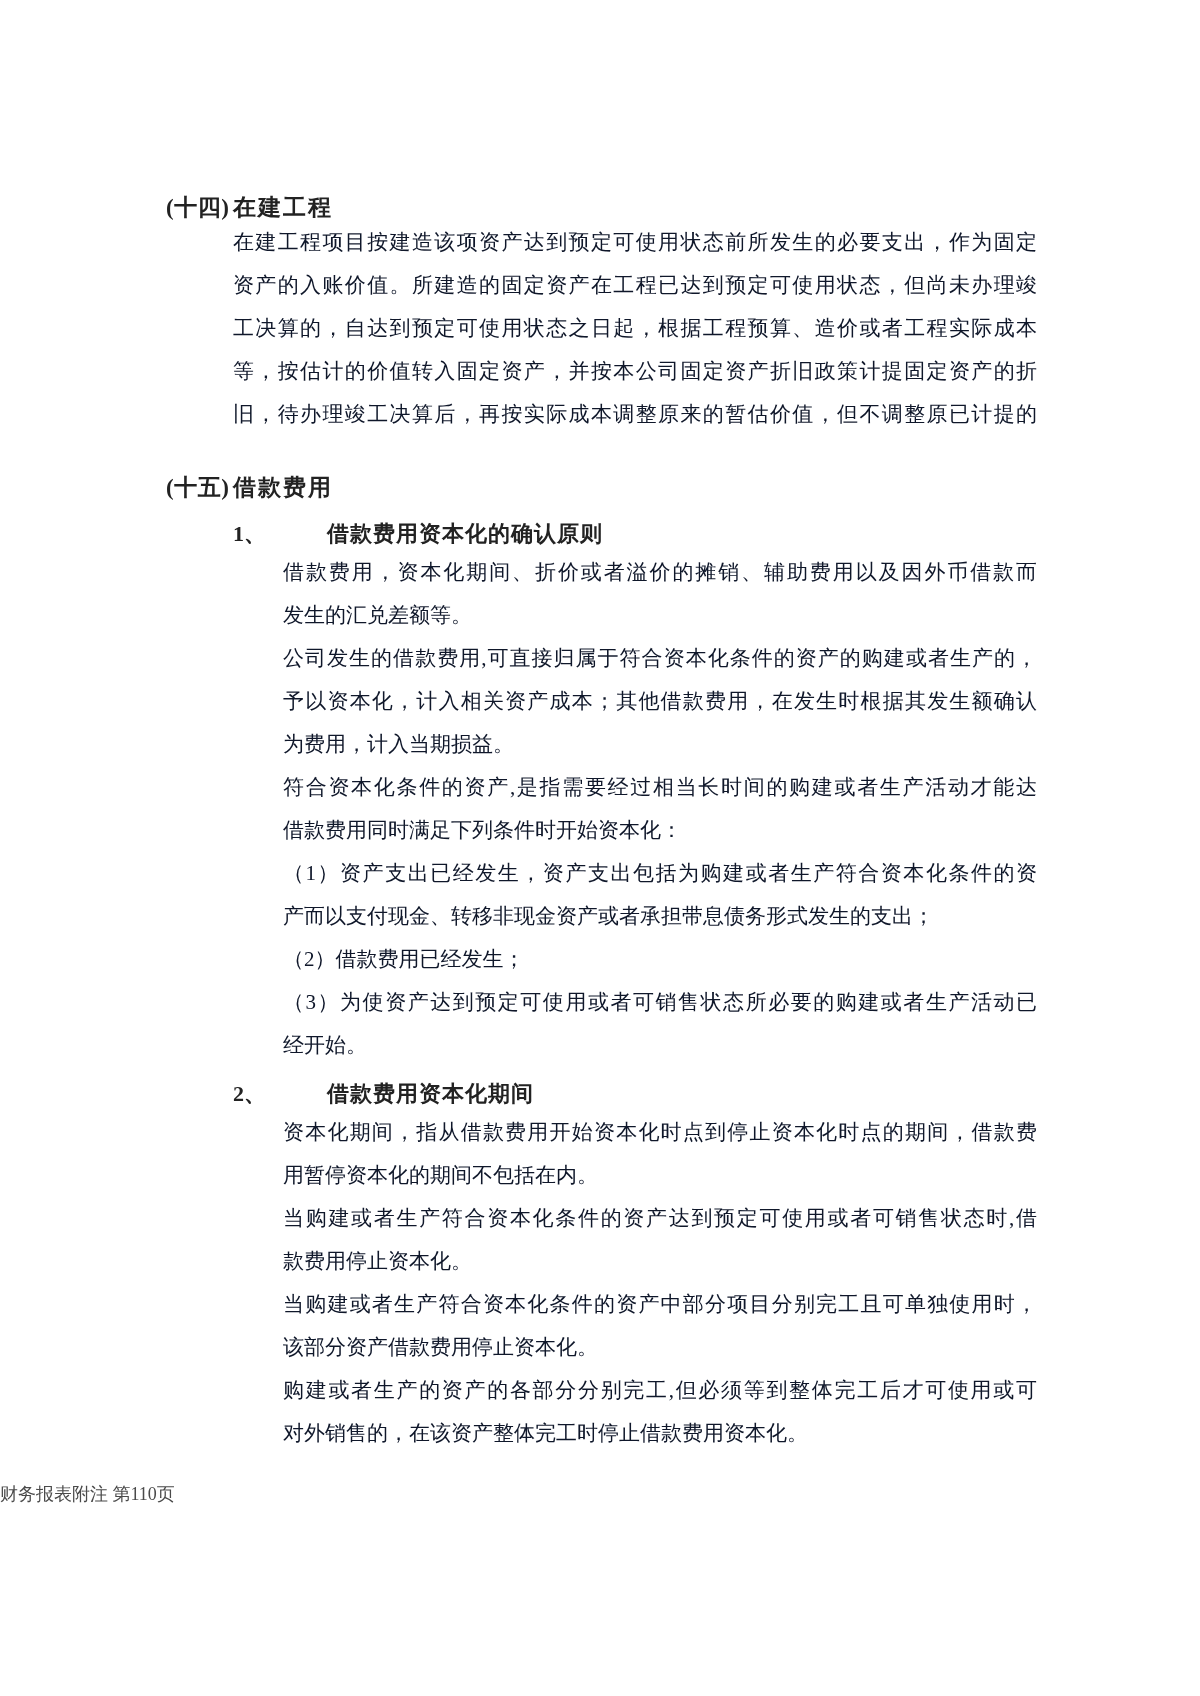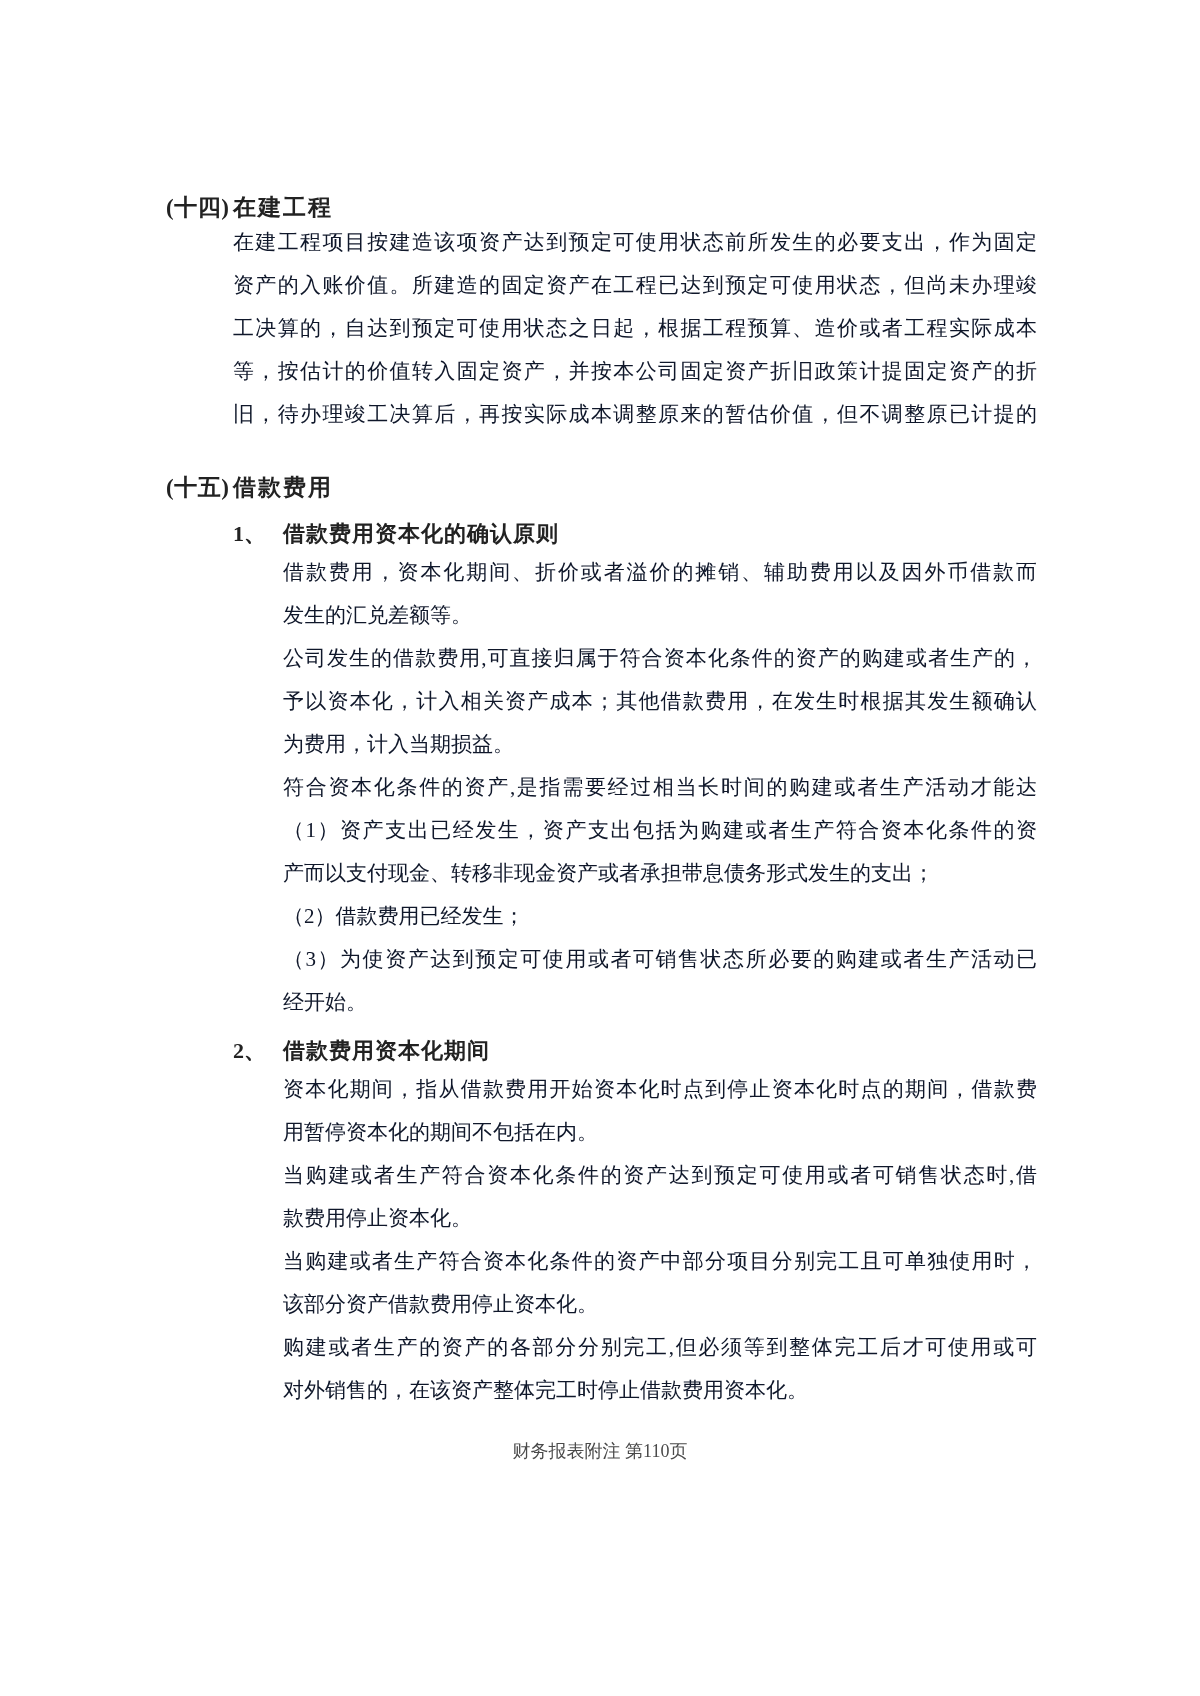--- a/index.html
+++ b/index.html
@@ -45,30 +45,30 @@
   .subsec2 { margin-top: 12px; }
   .subsec-heading {
     display: flex;
     align-items: baseline;
     font-weight: bold;
     font-size: 22px;
     line-height: 30px;
     color: #222222;
   }
   .subsec-num { flex: 0 0 50px; }
-  .subsec-title { letter-spacing: 1px; }
+  .subsec-title { letter-spacing: 1px; margin-left: 44px; }
   .subsec .para { margin-left: 50px; margin-top: 2px; }
   .ln { min-height: 43px; }
   .ln.j {
     text-align: justify;
     text-align-last: justify;
   }
   .page-footer {
     margin-top: 27px;
-    text-align: center;
+    text-align: left;
     font-size: 18px;
     line-height: 24px;
     color: #4a4a4a;
   }
 </style>
 </head>
 <body>
 
 <div class="page">
 
@@ -97,20 +97,21 @@
         <span class="subsec-num">1、</span>
         <span class="subsec-title">借款费用资本化的确认原则</span>
       </div>
       <div class="para">
           <div class="ln j">借款费用，资本化期间、折价或者溢价的摊销、辅助费用以及因外币借款而</div>
           <div class="ln">发生的汇兑差额等。</div>
           <div class="ln j">公司发生的借款费用,可直接归属于符合资本化条件的资产的购建或者生产的，</div>
           <div class="ln j">予以资本化，计入相关资产成本；其他借款费用，在发生时根据其发生额确认</div>
           <div class="ln">为费用，计入当期损益。</div>
           <div class="ln j">符合资本化条件的资产,是指需要经过相当长时间的购建或者生产活动才能达</div>
+          <div class="ln">借款费用同时满足下列条件时开始资本化：</div>
           <div class="ln j">（1）资产支出已经发生，资产支出包括为购建或者生产符合资本化条件的资</div>
           <div class="ln">产而以支付现金、转移非现金资产或者承担带息债务形式发生的支出；</div>
           <div class="ln">（2）借款费用已经发生；</div>
           <div class="ln j">（3）为使资产达到预定可使用或者可销售状态所必要的购建或者生产活动已</div>
           <div class="ln">经开始。</div>
         </div>
     </div>
 
     <div class="subsec subsec2">
       <div class="subsec-heading">

